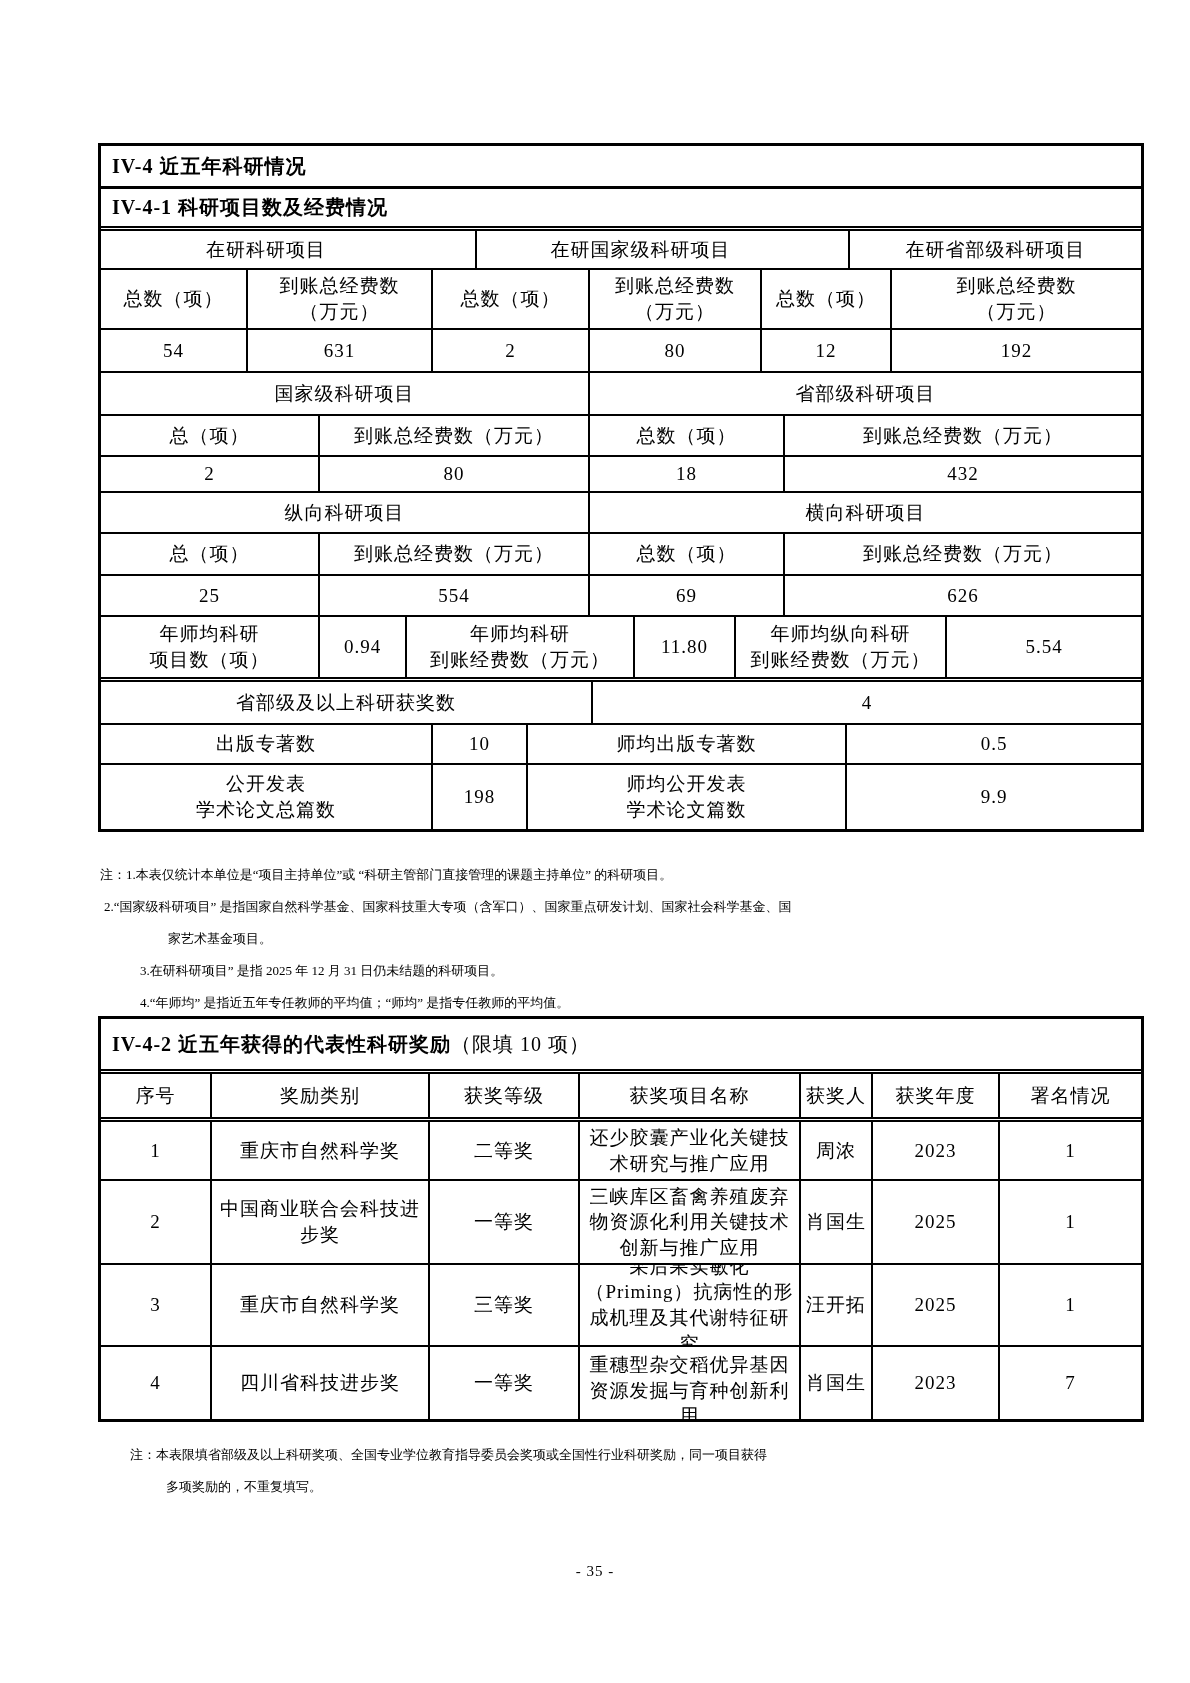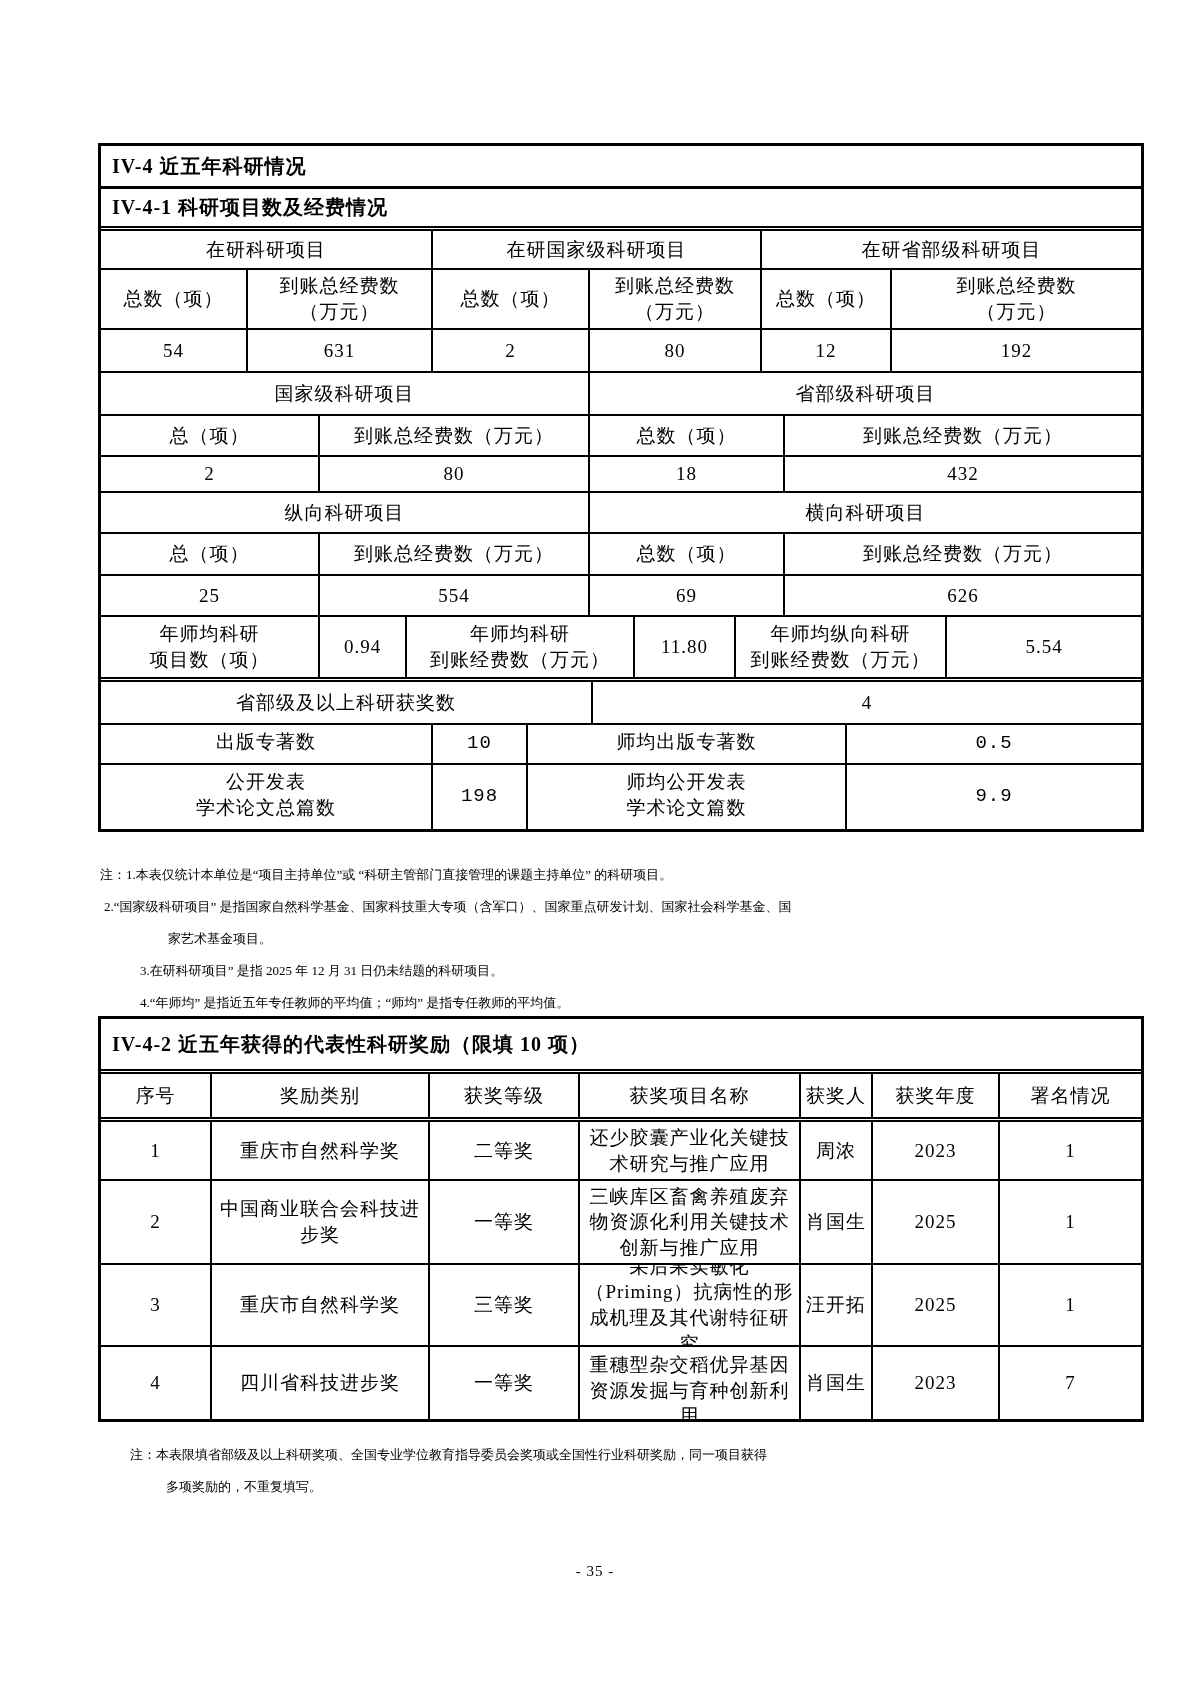--- a/index.html
+++ b/index.html
@@ -39,29 +39,29 @@
   .bt2 { border-top: 2px solid #000; }
   .bt3 { border-top: 3px solid #000; }
   .btd { border-top: 5px double #000; }
   .title-row > div {
     justify-content: flex-start;
     font-weight: bold;
     font-size: 20px;
     padding-left: 11px;
     text-align: left;
   }
-  .title-suffix { font-weight: bold; }
-  
-  .ga3 { grid-template-columns: 330px 329px 1fr; }
+  .title-suffix { font-weight: normal; }
+  
+  .ga3 { grid-template-columns: 330px 329px 1fr; gap: 44px; }
   .ga6 { grid-template-columns: 145px 185px 157px 172px 130px 1fr; }
   .gb2 { grid-template-columns: 487px 1fr; }
   .gb4 { grid-template-columns: 217px 270px 195px 1fr; }
   .gd6 { grid-template-columns: 217px 87px 228px 101px 211px 1fr; }
   .ge2 { grid-template-columns: 490px 1fr; }
-  .gf4 { grid-template-columns: 330px 95px 319px 1fr; font-family: Liberation Mono, monospace; }
+  .gf4 { grid-template-columns: 330px 95px 319px 1fr; }
   .g27 { grid-template-columns: 109px 218px 150px 221px 72px 127px 1fr; }
   
   .h40 { height: 40px; } .h42 { height: 42px; } .h43 { height: 43px; }
   .h36 { height: 36px; } .h41 { height: 41px; } .h46 { height: 46px; }
   .h50 { height: 50px; } .h60 { height: 60px; } .h62 { height: 62px; }
   .h66 { height: 66px; } .h74 { height: 74px; } .h82 { height: 82px; }
   .h84 { height: 84px; } .h48 { height: 48px; }
   
   .notes {
     position: absolute;

